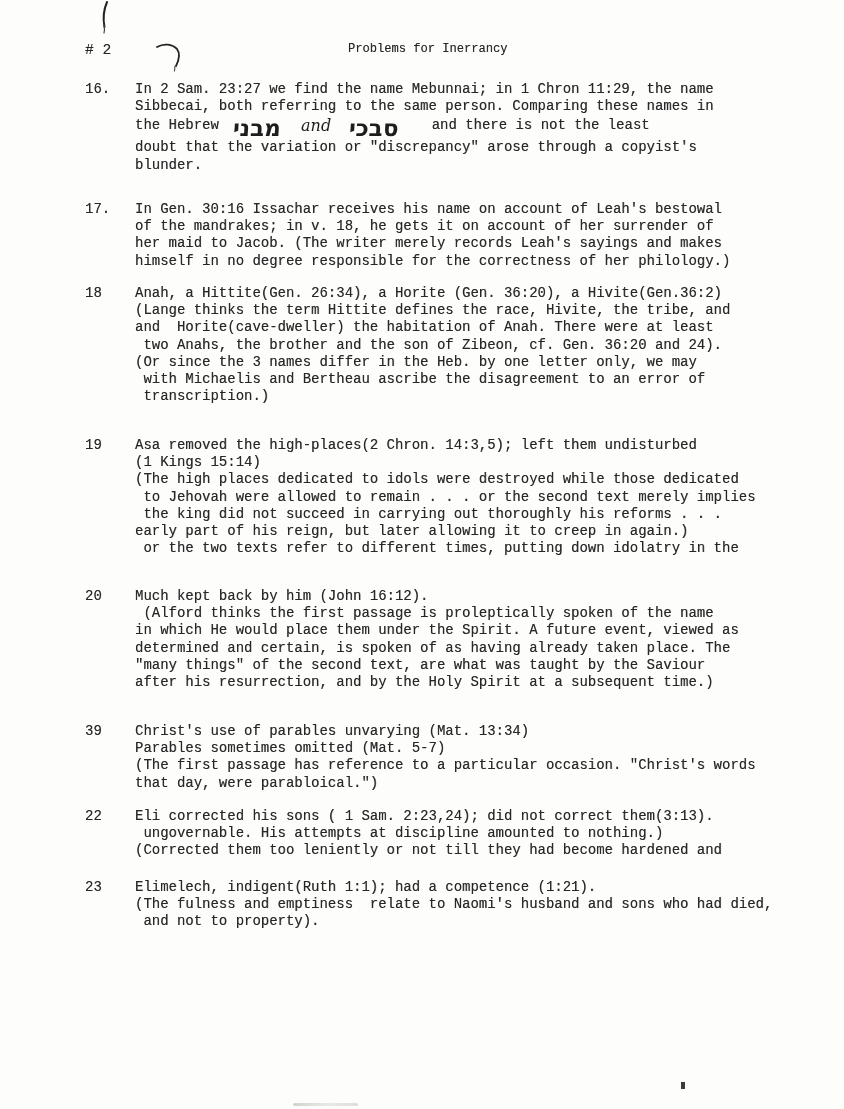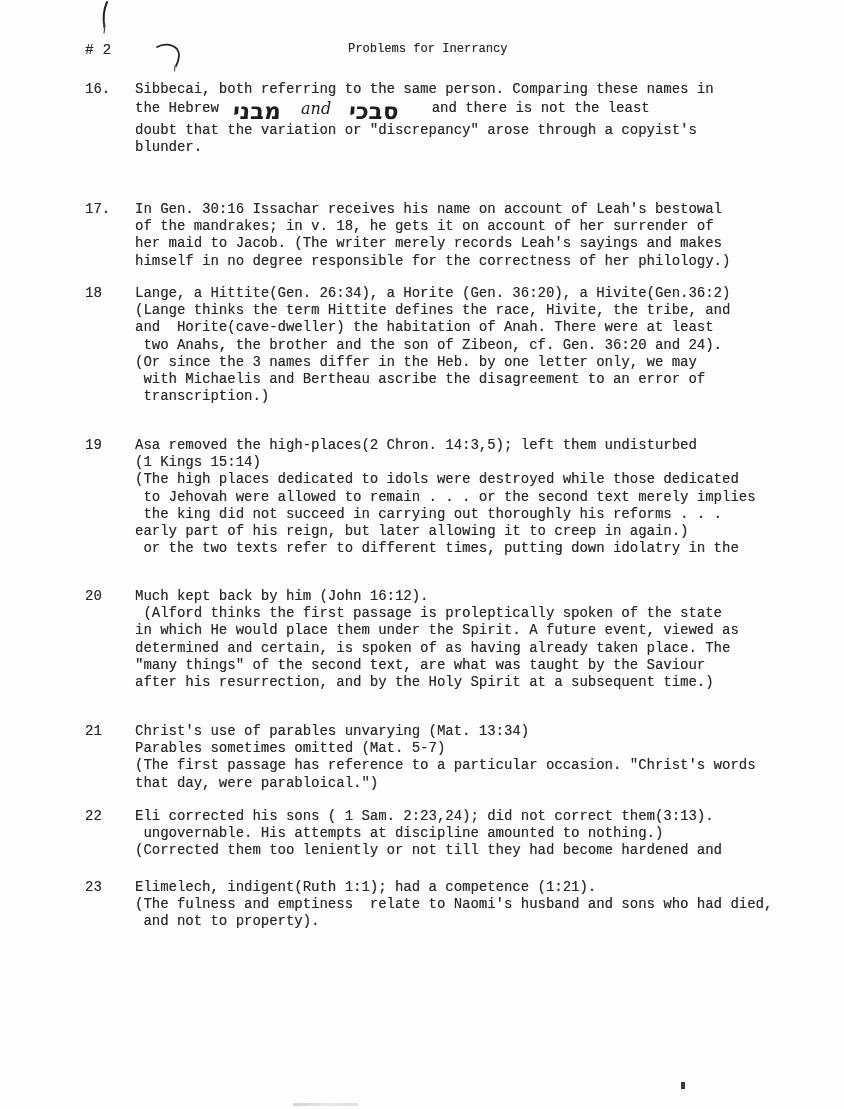--- a/index.html
+++ b/index.html
@@ -95,39 +95,40 @@
   </svg>
 
   <span class="pgnum typed"># 2</span>
 
   <h1 class="title typed">Problems for Inerrancy</h1>
 
   <div id="items" class="typed">
       <div class="item" style="top: 81px;">
         <span class="num">16.</span>
         <div class="lines">
+          <div class="line">In 2 Sam. 23:27 we find the name Mebunnai; in 1 Chron 11:29, the name</div>
           <div class="line">Sibbecai, both referring to the same person. Comparing these names in</div>
           <div class="line special"><span class="seg-typed">the Hebrew</span><span class="seg-hebrew">מבני</span><span class="seg-cursive">and</span><span class="seg-hebrew">סבכי</span><span class="seg-typed">  and there is not the least</span></div>
           <div class="line">doubt that the variation or "discrepancy" arose through a copyist's</div>
           <div class="line">blunder.</div>
         </div>
       </div>
       <div class="item" style="top: 201px;">
         <span class="num">17.</span>
         <div class="lines">
           <div class="line">In Gen. 30:16 Issachar receives his name on account of Leah's bestowal</div>
           <div class="line">of the mandrakes; in v. 18, he gets it on account of her surrender of</div>
           <div class="line">her maid to Jacob. (The writer merely records Leah's sayings and makes</div>
           <div class="line">himself in no degree responsible for the correctness of her philology.)</div>
         </div>
       </div>
       <div class="item" style="top: 285px;">
         <span class="num">18</span>
         <div class="lines">
-          <div class="line">Lange, a Hittite(Gen. 26:34), a Horite (Gen. 36:20), a Hivite(Gen.36:2)</div>
+          <div class="line">Anah, a Hittite(Gen. 26:34), a Horite (Gen. 36:20), a Hivite(Gen.36:2)</div>
           <div class="line">(Lange thinks the term Hittite defines the race, Hivite, the tribe, and</div>
           <div class="line">and  Horite(cave-dweller) the habitation of Anah. There were at least</div>
           <div class="line"> two Anahs, the brother and the son of Zibeon, cf. Gen. 36:20 and 24).</div>
           <div class="line">(Or since the 3 names differ in the Heb. by one letter only, we may</div>
           <div class="line"> with Michaelis and Bertheau ascribe the disagreement to an error of</div>
           <div class="line"> transcription.)</div>
         </div>
       </div>
       <div class="item" style="top: 437px;">
         <span class="num">19</span>
@@ -138,29 +139,29 @@
           <div class="line"> to Jehovah were allowed to remain . . . or the second text merely implies</div>
           <div class="line"> the king did not succeed in carrying out thoroughly his reforms . . .</div>
           <div class="line">early part of his reign, but later allowing it to creep in again.)</div>
           <div class="line"> or the two texts refer to different times, putting down idolatry in the</div>
         </div>
       </div>
       <div class="item" style="top: 588px;">
         <span class="num">20</span>
         <div class="lines">
           <div class="line">Much kept back by him (John 16:12).</div>
-          <div class="line"> (Alford thinks the first passage is proleptically spoken of the state</div>
+          <div class="line"> (Alford thinks the first passage is proleptically spoken of the name</div>
           <div class="line">in which He would place them under the Spirit. A future event, viewed as</div>
           <div class="line">determined and certain, is spoken of as having already taken place. The</div>
           <div class="line">"many things" of the second text, are what was taught by the Saviour</div>
           <div class="line">after his resurrection, and by the Holy Spirit at a subsequent time.)</div>
         </div>
       </div>
       <div class="item" style="top: 723px;">
-        <span class="num">21</span>
+        <span class="num">39</span>
         <div class="lines">
           <div class="line">Christ's use of parables unvarying (Mat. 13:34)</div>
           <div class="line">Parables sometimes omitted (Mat. 5-7)</div>
           <div class="line">(The first passage has reference to a particular occasion. "Christ's words</div>
           <div class="line">that day, were parabloical.")</div>
         </div>
       </div>
       <div class="item" style="top: 808px;">
         <span class="num">22</span>
         <div class="lines">

